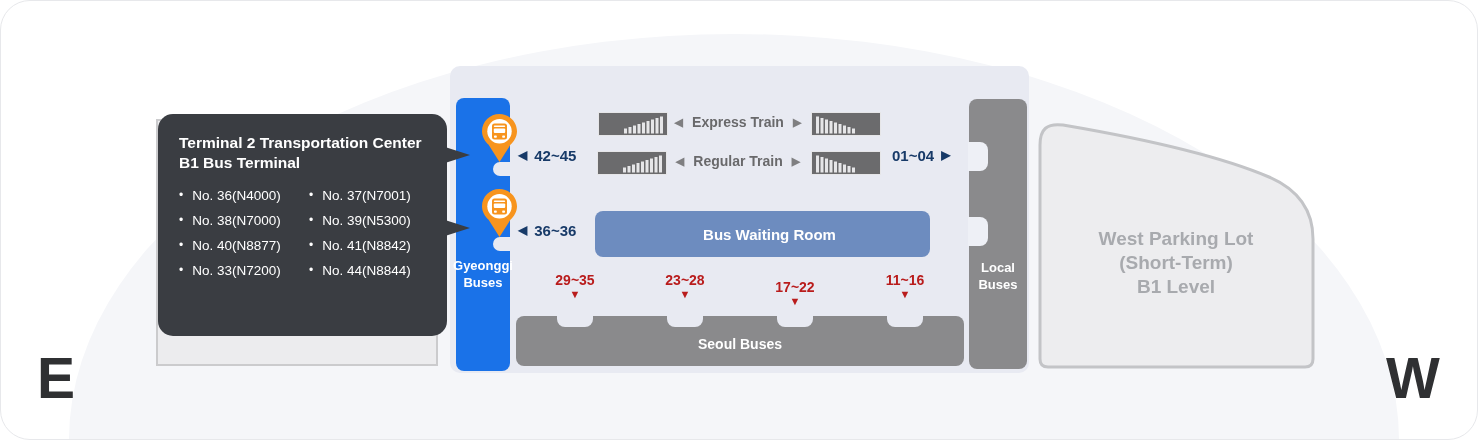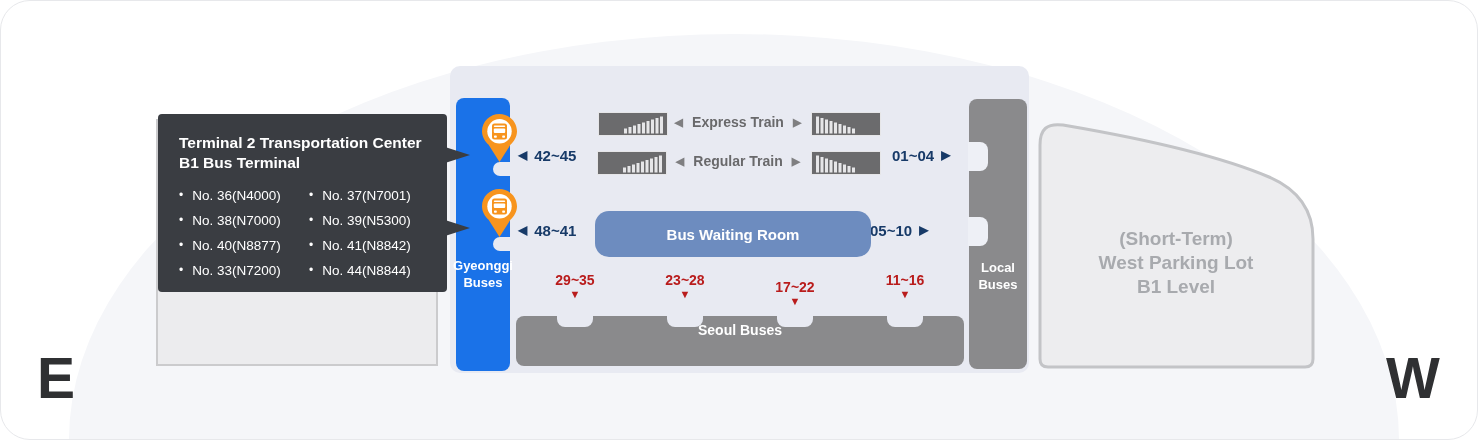--- a/index.html
+++ b/index.html
@@ -15,32 +15,32 @@
   .gyeonggi-strip{left:455px;top:97px;width:54px;height:273px;background:#1a72e8;border-radius:8px;}
   .blue-notch{left:492px;width:18px;height:14px;background:#e8eaf2;border-radius:7px 0 0 7px;}
   .local-strip{left:968px;top:98px;width:58px;height:270px;background:#8a8a8c;border-radius:8px;}
   .local-notch{left:967px;width:20px;height:29px;background:#eef0f6;border-radius:0 8px 8px 0;}
   .zone-label{color:#ffffff;font-weight:bold;font-size:13px;text-align:center;line-height:17px;}
   .gate-label{display:flex;align-items:center;gap:7px;color:#173a68;font-weight:bold;font-size:15px;}
   .gate-label .tri{font-size:12px;line-height:15px;}
   .train-row-label{display:flex;align-items:center;justify-content:center;gap:9px;width:140px;
     color:#69696b;font-size:14px;font-weight:bold;}
   .train-row-label .tri{font-size:11px;color:#7f7f81;}
-  .waiting-room{left:594px;top:210px;width:276px;height:46px;background:#6d8cbf;border-radius:14px;
-    display:flex;align-items:center;justify-content:center;color:#fff;font-weight:bold;font-size:15px;}
+  .waiting-room{left:594px;top:210px;width:321px;height:46px;background:#6d8cbf;border-radius:8px;
+    display:flex;align-items:center;justify-content:center;color:#fff;font-weight:bold;font-size:15px;padding-left:14px;}
   .bottom-gate{width:80px;text-align:center;color:#b91c1c;font-weight:bold;}
   .bottom-gate .num{font-size:14px;}
   .bottom-gate .down{font-size:11px;line-height:11px;margin-top:1px;}
   .seoul-bar{left:515px;top:315px;width:448px;height:50px;background:#8a8a8c;border-radius:8px;
-    display:flex;justify-content:center;color:#fff;font-weight:bold;font-size:14px;padding-top:6px;box-sizing:border-box;}
+    display:flex;align-items:center;justify-content:center;color:#fff;font-weight:bold;font-size:14px;padding-top:6px;box-sizing:border-box;}
   .seoul-notch{top:315px;width:36px;height:11px;background:#e8eaf2;border-radius:0 0 8px 8px;}
   .parking-text{left:1060px;top:226px;width:230px;text-align:center;color:#a8aaae;
     font-weight:bold;font-size:19px;line-height:24px;}
   .compass{font-size:57px;font-weight:800;color:#2f3032;line-height:1;}
-  .tooltip{left:157px;top:113px;width:289px;height:178px;background:#3a3d42;border-radius:4px;
+  .tooltip{left:157px;top:113px;width:289px;height:222px;background:#3a3d42;border-radius:15px;
     box-sizing:border-box;padding:19px 0 0 21px;color:#fff;z-index:10;}
   .tooltip .title{font-size:15.5px;font-weight:bold;line-height:20px;}
   .tooltip .rows{margin-top:10px;}
   .tooltip .row{display:flex;font-size:13.5px;line-height:25px;}
   .tooltip .cell{display:flex;align-items:center;gap:9px;width:130px;}
   .tooltip .bullet{font-size:12px;}
   .tip-arrow{width:0;height:0;border-top:8px solid transparent;border-bottom:8px solid transparent;
     border-left:25px solid #3a3d42;z-index:10;}
   svg{display:block;}
   .esc-flip{transform:scaleX(-1);}
@@ -82,21 +82,21 @@
     <rect x="13" y="22.6" width="2.8" height="2.1" rx="0.7" fill="#ffffff"></rect>
     <rect x="21.2" y="22.6" width="2.8" height="2.1" rx="0.7" fill="#ffffff"></rect>
   </svg>
 
   <div class="abs gate-label" style="left:517px;top:146px">
     <span class="tri">◀</span>
     <span>42~45</span>
   </div>
   <div class="abs gate-label" style="left:517px;top:221px">
     <span class="tri">◀</span>
-    <span>48~41</span>
+    <span>36~36</span>
   </div>
 
   <div class="abs gate-label" style="left:891px;top:146px">
     <span>01~04</span>
     <span class="tri">▶</span>
   </div>
   <div class="abs gate-label" style="left:869px;top:221px">
     <span>05~10</span>
     <span class="tri">▶</span>
   </div>
@@ -203,22 +203,22 @@
   </div>
   <div class="abs seoul-notch" style="left:556px"></div>
   <div class="abs seoul-notch" style="left:666px"></div>
   <div class="abs seoul-notch" style="left:776px"></div>
   <div class="abs seoul-notch" style="left:886px"></div>
 
   <svg class="abs" style="left:1036px;top:114px" width="280" height="258" viewBox="0 0 280 258">
     <path d="M3 30 C3 14 10 8 26 10 C120 26 190 44 232 62 C262 75 276 95 276 124 L276 244 Q276 252 268 252 L11 252 Q3 252 3 244 Z" fill="#ededef" stroke="#c3c4c7" stroke-width="3"></path>
   </svg>
   <div class="abs parking-text">
+    <div>West Parking Lot</div>
     <div>(Short-Term)</div>
-    <div>West Parking Lot</div>
     <div>B1 Level</div>
   </div>
 
   <div class="abs compass" style="left:36px;top:349px">E</div>
   <div class="abs compass" style="left:1385px;top:349px">W</div>
 
   <div class="abs tooltip">
     <div class="title">
       <div>Terminal 2 Transportation Center</div>
       <div>B1 Bus Terminal</div>

